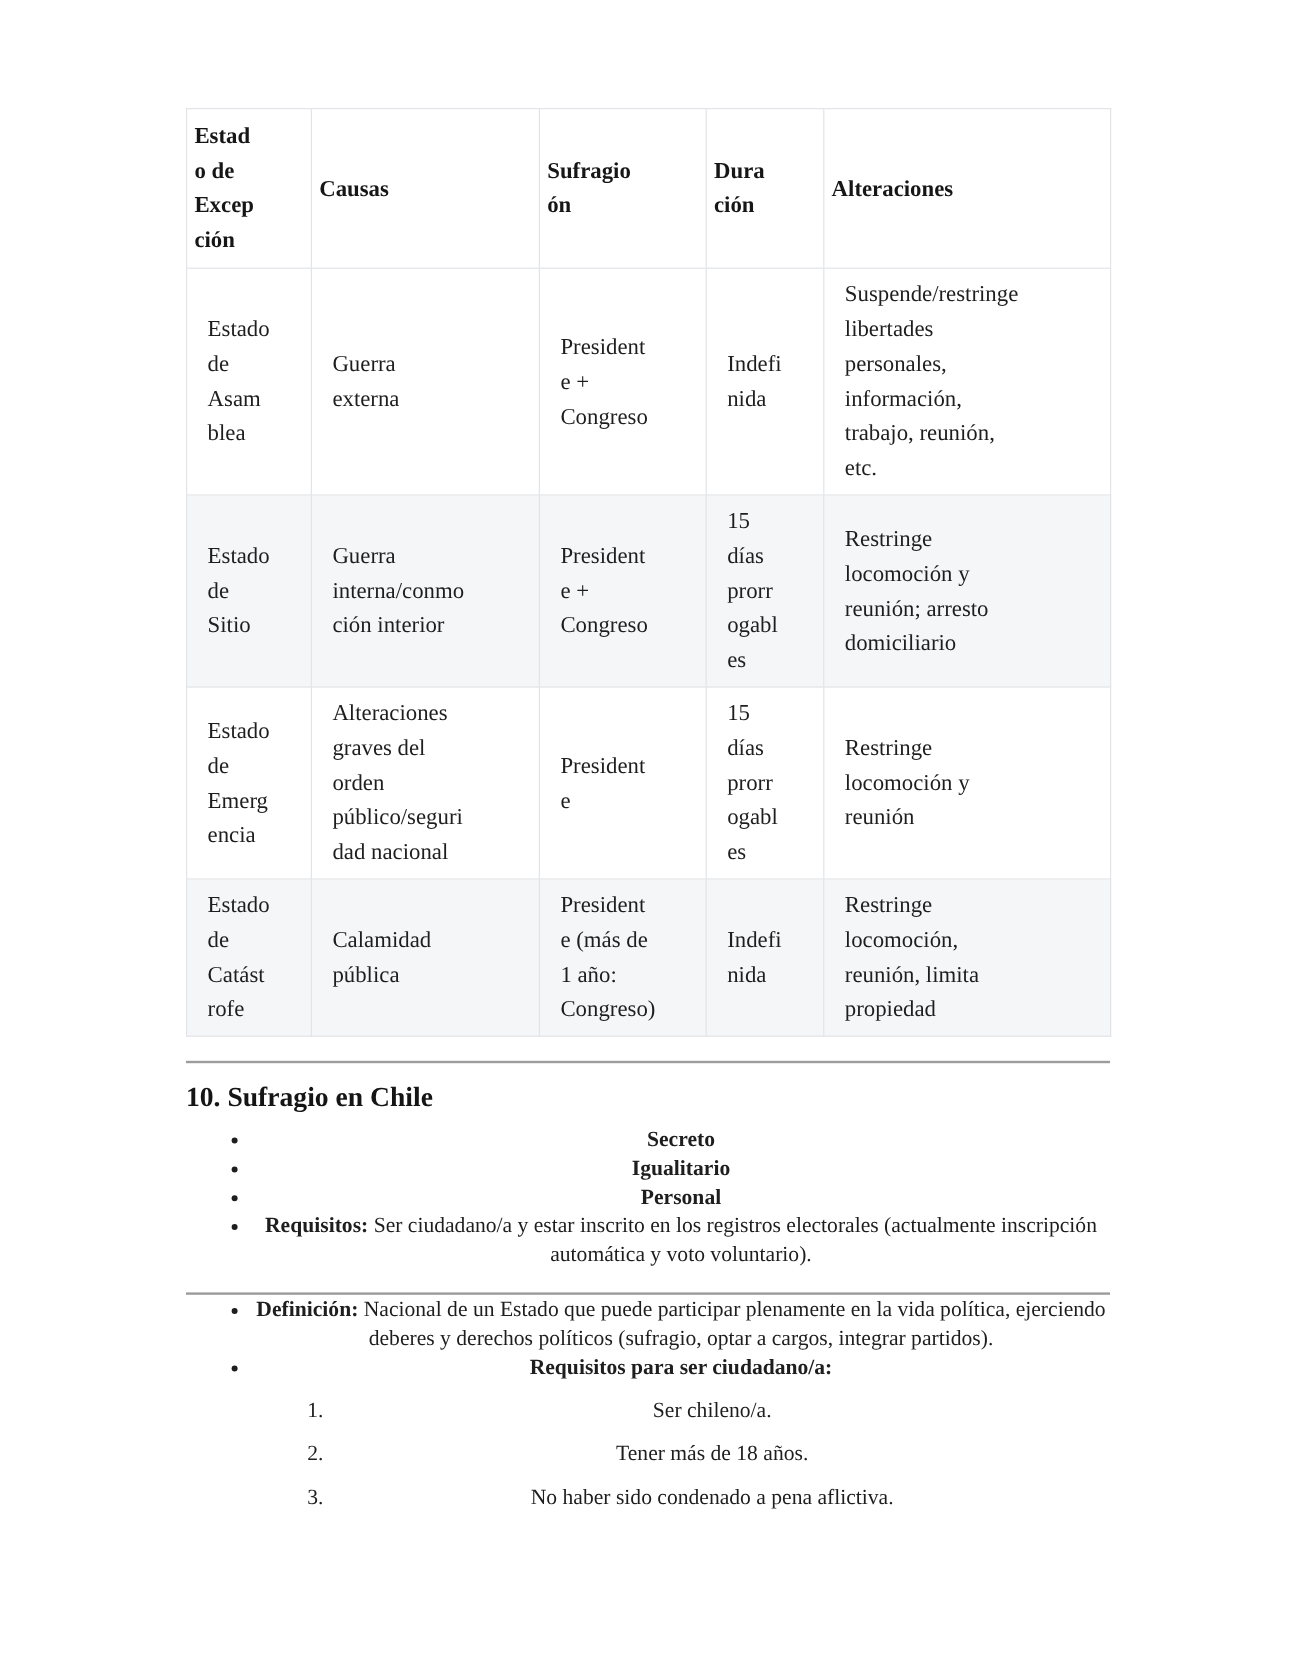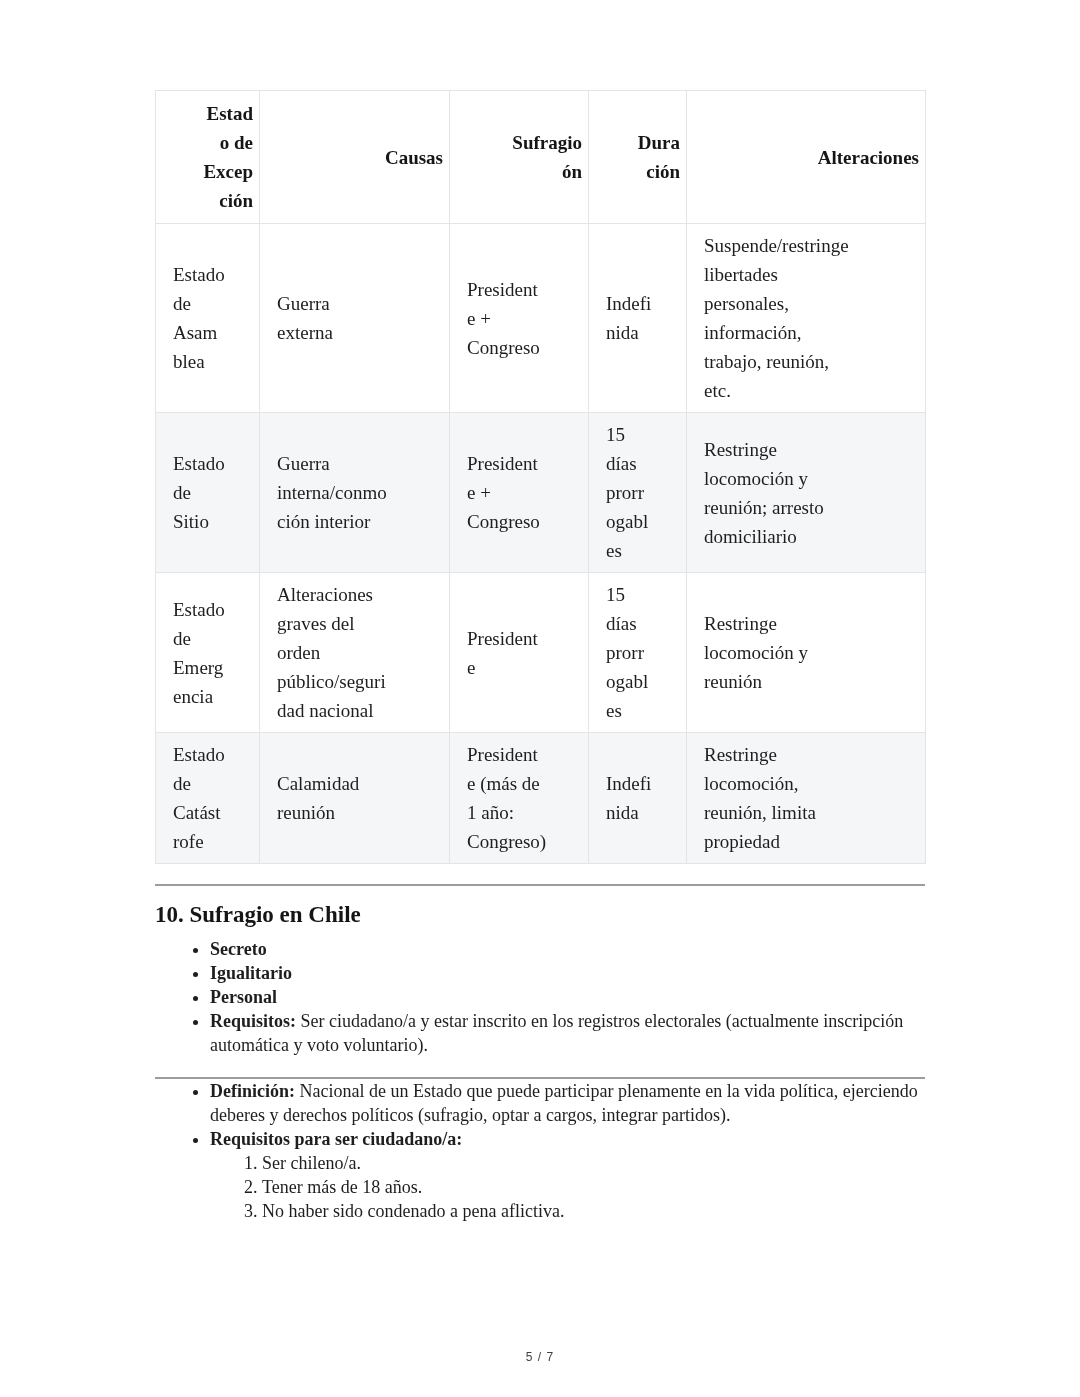--- a/index.html
+++ b/index.html
@@ -28,47 +28,47 @@
   }
   .exc th, .exc td {
     border: 1px solid #e2e4e8;
     white-space: pre-line;
     vertical-align: middle;
     font-size: 19px;
     line-height: 29px;
     overflow-wrap: break-word;
   }
   .exc td { padding: 7px 17px; text-align: left; }
-  .exc th { padding: 8px 6px; font-weight: 700; text-align: right; color: #161616; }
+  .exc th { padding: 8px 6px; font-weight: 700; text-align: left; color: #161616; }
   .exc tbody tr:nth-child(even) td { background: #f5f6f8; }
   col.c1 { width: 104px; } col.c2 { width: 190px; } col.c3 { width: 139px; }
   col.c4 { width: 98px; }  col.c5 { width: 239px; }
 
   hr.rule {
     border: 0; height: 2px;
     background: #9c9c9c;
     margin: 20px 0 0 0;
   }
   h2.sec {
     font-size: 23px; line-height: 27px;
     font-weight: 700; color: #151515;
     margin: 15px 0 9px 0;
   }
   ul.blist {
     margin: 0; padding: 0 0 0 55px;
-    font-size: 18px; line-height: 24px;
+    font-size: 18px; line-height: 24px; text-align: center;
   }
   ul.blist > li { margin: 0; }
   ul.blist strong { font-weight: 700; }
   ol.nlist {
     margin: 0; padding: 0 0 0 52px;
     font-size: 18px; line-height: 24px;
     font-weight: 400; list-style: decimal;
   }
-  ol.nlist > li { margin: 0; }
+  ol.nlist > li { margin: 12px; }
   .footer {
     position: absolute;
     left: 0; right: 0; bottom: 33px;
     text-align: center;
     font-family: "Liberation Sans", sans-serif;
     font-size: 12px;
     letter-spacing: 1px;
     color: #3f3f3f;
   }
 </style>
@@ -160,21 +160,21 @@
           <td>Restringe
 locomoción y
 reunión</td>
         </tr>
         <tr>
           <td>Estado
 de
 Catást
 rofe</td>
           <td>Calamidad
-reunión</td>
+pública</td>
           <td>President
 e (más de
 1 año:
 Congreso)</td>
           <td>Indefi
 nida</td>
           <td>Restringe
 locomoción,
 reunión, limita
 propiedad</td>
@@ -205,14 +205,13 @@
             <li>Ser chileno/a.</li>
             <li>Tener más de 18 años.</li>
             <li>No haber sido condenado a pena aflictiva.</li>
           </ol>
         </li>
       </ul>
     </section>
 
   </main>
 
-  <div class="footer">5 / 7</div>
 </div>
 
 </body></html>

